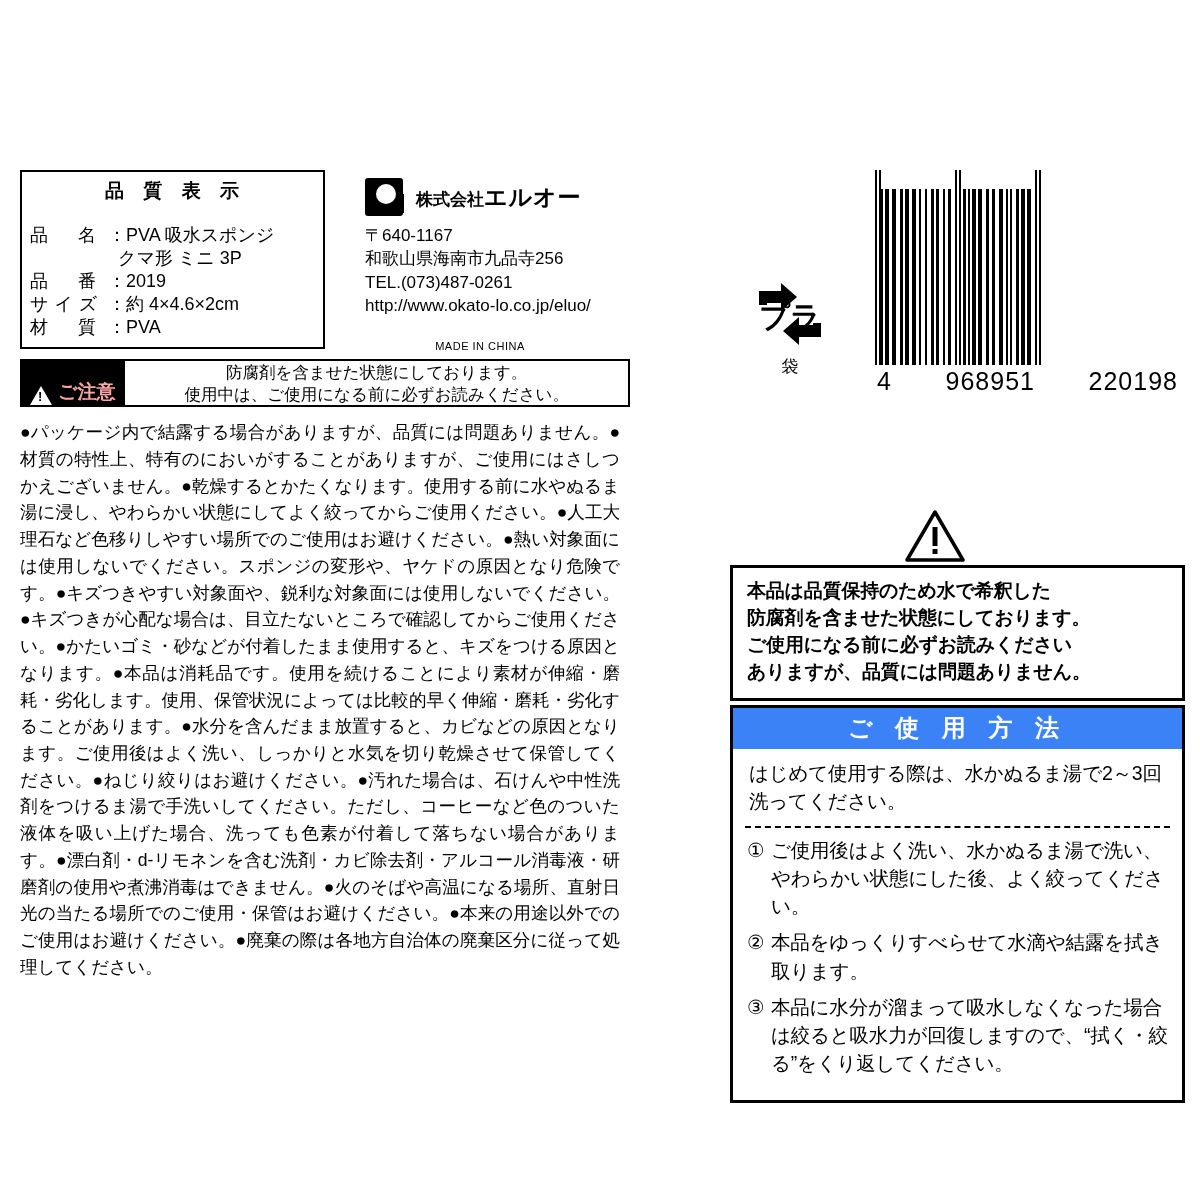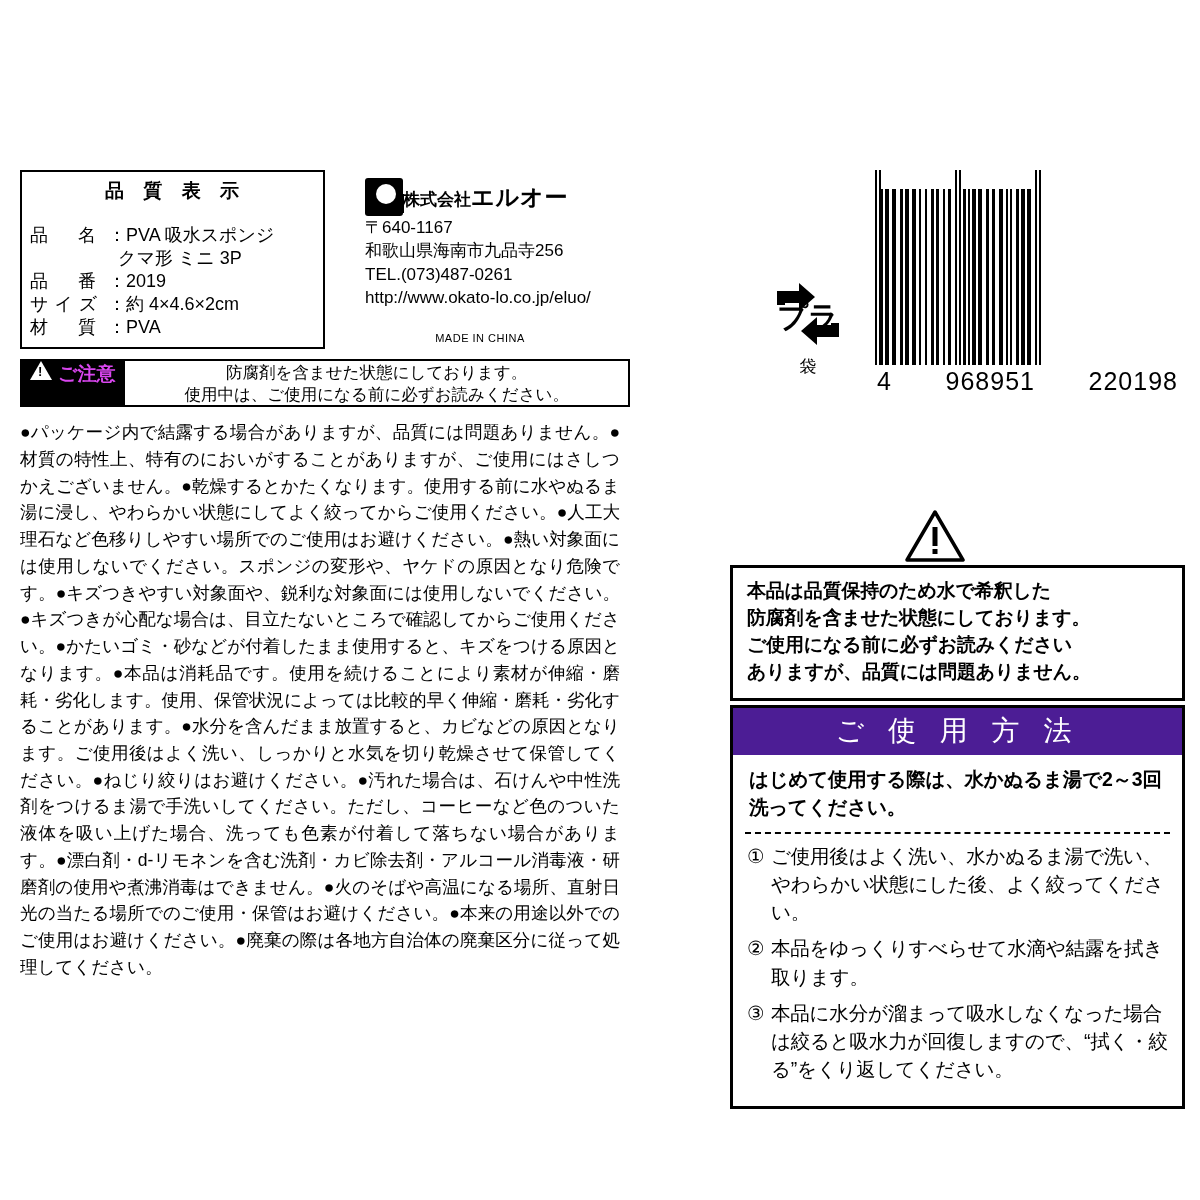--- a/index.html
+++ b/index.html
@@ -56,21 +56,22 @@
 
   
   #company-block {
     position:absolute;
     left:345px; top:8px;
     width:265px;
   }
   #company-head {
     display:flex;
     align-items:center;
-    gap:0;
+    gap:13px;
+    margin-bottom:8px;
     text-align:center;
   }
   #logo-mark {
     width:38px; height:38px;
     background:#000;
     border-radius:3px;
     position:relative;
     flex:0 0 38px;
   }
   #logo-mark:after {
@@ -114,23 +115,23 @@
   #caution-bar {
     border:2px solid #000;
     margin-top:10px;
     display:flex;
     align-items:stretch;
     height:48px;
     width:610px;
   }
   #caution-label {
     background:#000;
-    color:#d946ef;
-    display:flex;
-    align-items:flex-start;
+    color:#fca5a5;
+    display:flex;
+    align-items:flex-end;
     gap:6px;
     padding:0 10px 0 8px;
     font-size:19px;
     font-weight:bold;
     flex:0 0 auto;
   }
   .tri-warn {
     display:inline-block;
     width:0; height:0;
     border-left:11px solid transparent;
@@ -194,21 +195,21 @@
     font-size:25px;
     letter-spacing:1px;
     margin-top:2px;
     padding:0 2px;
     font-family:"Liberation Sans", sans-serif;
   }
 
   
   #recycle-area {
     position:absolute;
-    left:48px; top:105px;
+    left:30px; top:105px;
     width:120px;
     text-align:center;
   }
   #recycle-mark {
     width:78px; height:78px;
     margin:0 auto;
     position:relative;
   }
   #recycle-label {
     font-size:17px;
@@ -240,34 +241,33 @@
 
   
   #usage-box {
     position:absolute;
     left:30px; top:535px;
     width:455px;
     border:3px solid #000;
     padding:0 0 14px 0;
   }
   #usage-header {
-    background:#4c1d95;
+    background:#3b82f6;
     color:#fff;
     text-align:center;
-    font-size:28px;
-    font-weight:normal;
+    font-size:24px;
+    font-weight:bold;
     letter-spacing:8px;
     padding:4px 0 5px 0;
   }
   #usage-intro {
     font-size:19.5px;
     line-height:1.45;
     padding:10px 14px 10px 16px;
     letter-spacing:-0.2px;
-    font-weight:bold;
   }
   #usage-divider {
     border-top:2px dashed #000;
     margin:0 12px 8px 12px;
   }
   .usage-item {
     display:flex;
     font-size:19.5px;
     line-height:1.45;
     padding:0 10px 8px 14px;

